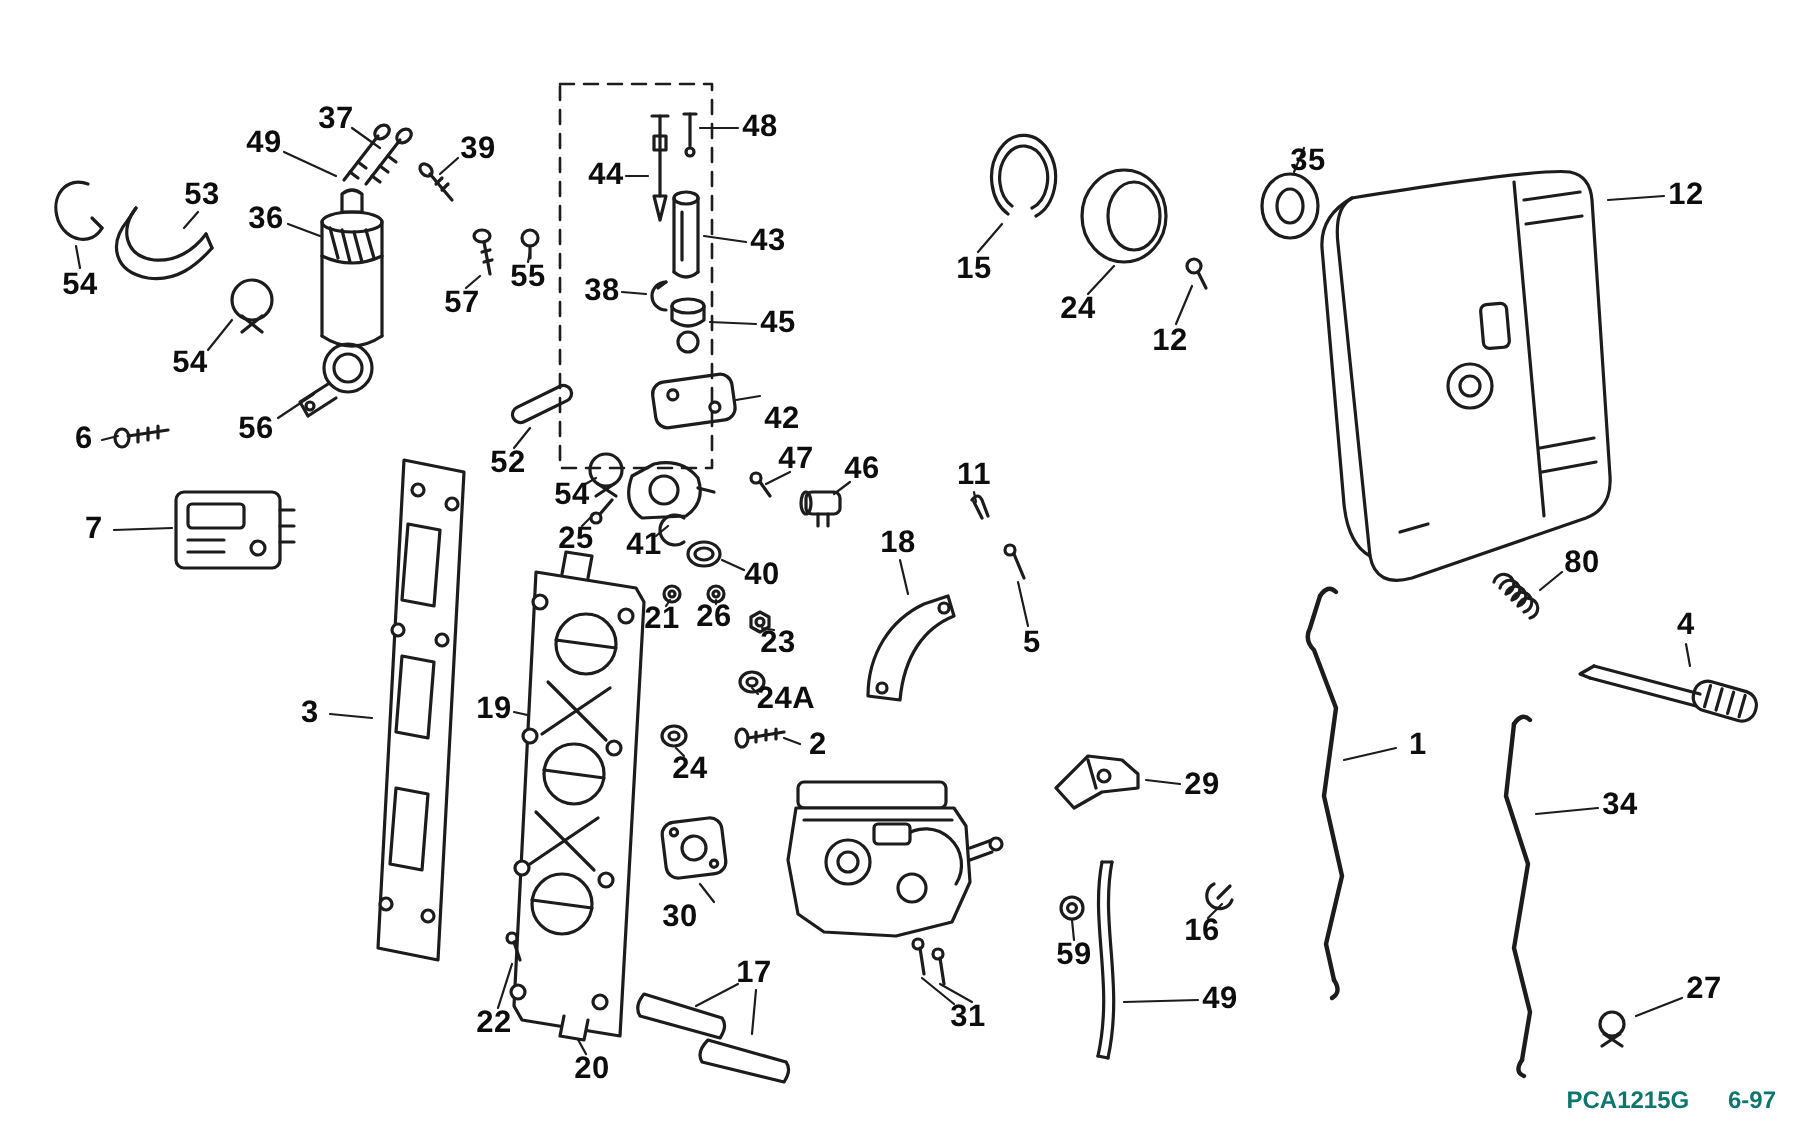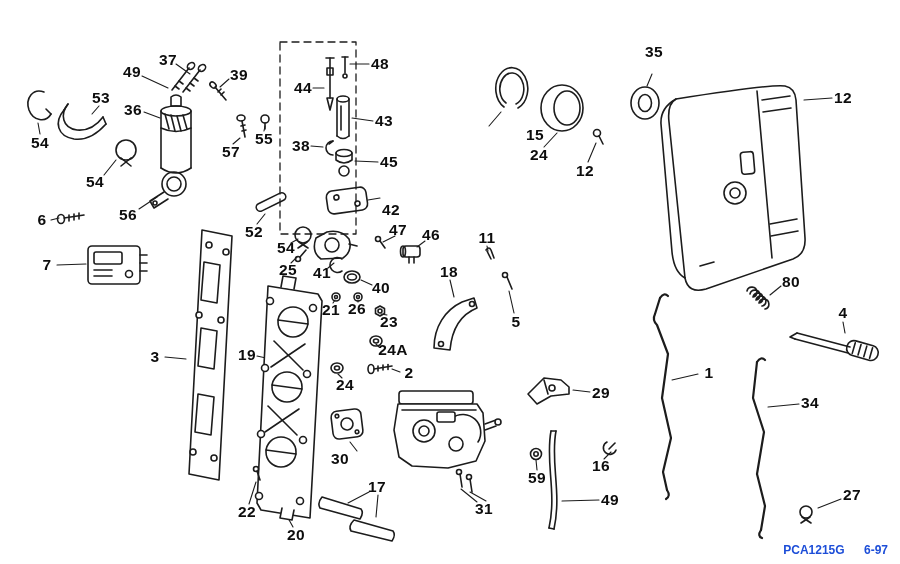--- a/index.html
+++ b/index.html
@@ -6,21 +6,21 @@
   html,body { width:900px; height:564px; background:#ffffff; font-family:"Liberation Sans", sans-serif; }
   #stage { position:relative; width:900px; height:564px; background:#fff; overflow:hidden; }
   #art { position:absolute; left:0; top:0; }
   .callout {
     position:absolute; transform:translate(-50%,-50%);
     font-weight:bold; font-size:15.5px; color:#0d0d0d; letter-spacing:.3px;
     white-space:nowrap; user-select:none;
   }
   .footer {
     position:absolute; right:12px; bottom:7px;
-    font-weight:bold; font-size:12px; color:#1d4ed8;
+    font-weight:bold; font-size:12px; color:#0f766e;
   }
   .footer span + span { margin-left:16px; }
 </style>
 </head>
 <body>
 
 <div id="stage">
 
   <svg id="art" width="900" height="564" viewBox="0 0 900 564" aria-hidden="true">
     <g stroke="#1c1c1c" fill="none" stroke-width="1.6" stroke-linecap="round" stroke-linejoin="round">
@@ -475,27 +475,27 @@
       </g>
 
     </g>
   </svg>
 
   <div style="position:absolute; inset:0;">
       <div class="callout" style="left: 168px; top: 60px;">37</div>
       <div class="callout" style="left: 132px; top: 72px;">49</div>
       <div class="callout" style="left: 239px; top: 75px;">39</div>
       <div class="callout" style="left: 380px; top: 64px;">48</div>
-      <div class="callout" style="left: 654px; top: 52px;">35</div>
+      <div class="callout" style="left: 654px; top: 81px;">35</div>
       <div class="callout" style="left: 303px; top: 88px;">44</div>
       <div class="callout" style="left: 101px; top: 98px;">53</div>
       <div class="callout" style="left: 133px; top: 110px;">36</div>
       <div class="callout" style="left: 843px; top: 98px;">12</div>
       <div class="callout" style="left: 384px; top: 121px;">43</div>
-      <div class="callout" style="left: 487px; top: 135px; margin-left: 48px;">15</div>
+      <div class="callout" style="left: 487px; top: 135px;">15</div>
       <div class="callout" style="left: 40px; top: 143px;">54</div>
       <div class="callout" style="left: 264px; top: 139px;">55</div>
       <div class="callout" style="left: 231px; top: 152px;">57</div>
       <div class="callout" style="left: 301px; top: 146px;">38</div>
       <div class="callout" style="left: 539px; top: 155px;">24</div>
       <div class="callout" style="left: 389px; top: 162px;">45</div>
       <div class="callout" style="left: 585px; top: 171px;">12</div>
       <div class="callout" style="left: 95px; top: 182px;">54</div>
       <div class="callout" style="left: 391px; top: 210px;">42</div>
       <div class="callout" style="left: 128px; top: 215px;">56</div>

